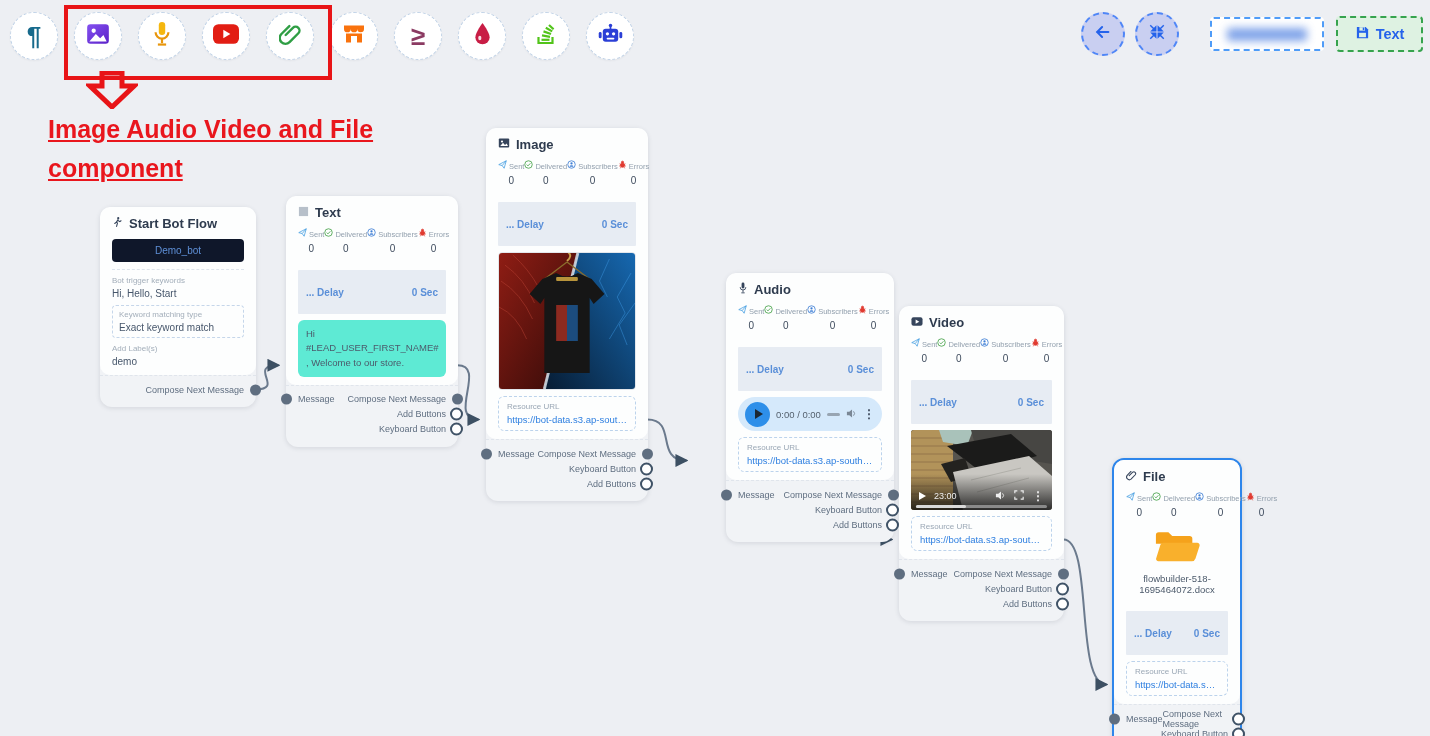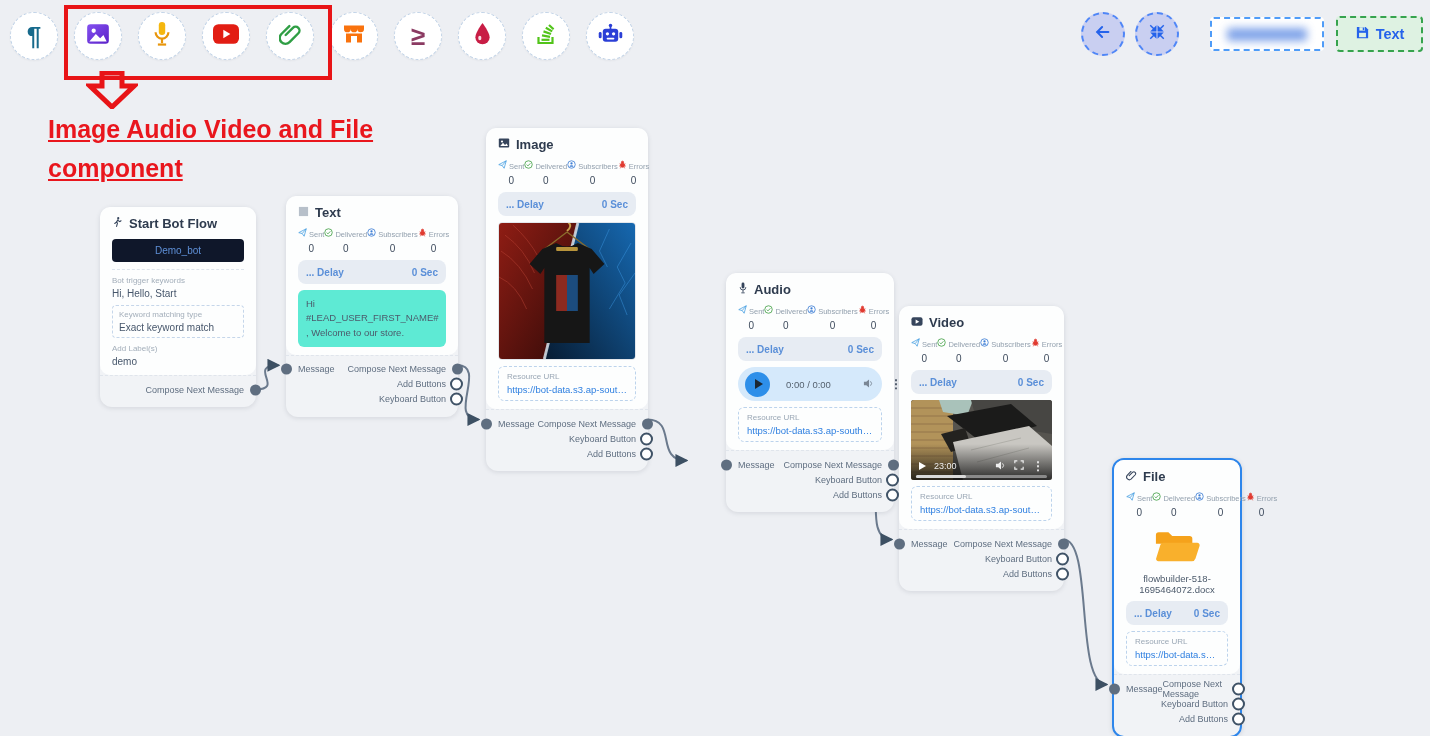--- a/index.html
+++ b/index.html
@@ -34,43 +34,43 @@
   
   .node{position:absolute;border-radius:12px;background:#f1f3f6;z-index:2;
     box-shadow:0 1px 5px rgba(50,60,80,.14);font-size:10px;color:#46566b;box-sizing:border-box;}
   .node.selected{border:2px solid #2e86eb;}
   .node-card{background:#fdfefe;border-radius:10px;padding:8px 12px;position:relative;}
   .nhead{display:flex;align-items:center;gap:6px;font-size:13px;font-weight:bold;color:#2e3b4e;height:16px;}
   .stats{display:flex;justify-content:space-between;margin-top:8px;height:26px;}
   .stat{text-align:center;flex:1;}
   .stat-top{display:flex;align-items:flex-end;justify-content:center;gap:2px;font-size:7.5px;color:#93a0ae;white-space:nowrap;}
   .stat-val{font-size:10px;color:#3e4b5d;margin-top:4px;}
-  .delay{display:flex;justify-content:space-between;align-items:center;background:#e7ecf3;border-radius:8px;
-    height:20px;padding:2px 8px;font-size:10px;color:#5a8fd8;font-weight:bold;margin-top:6px;cursor:pointer;}
+  .delay{display:flex;justify-content:space-between;align-items:center;background:#e7ecf3;border-radius:1px;
+    height:20px;padding:12px 8px;font-size:10px;color:#5a8fd8;font-weight:bold;margin-top:16px;cursor:pointer;}
   .resource{border:1px dashed #bcd3ec;border-radius:6px;padding:5px 8px;margin-top:6px;}
   .resource-label{font-size:8px;color:#9aa7b5;}
   .resource-link{font-size:9.5px;color:#2e7fe0;white-space:nowrap;overflow:hidden;text-overflow:ellipsis;margin-top:3px;cursor:pointer;}
   .bubble{background:#5eead4;border-radius:6px;padding:7px 8px;font-size:9.5px;color:#4c5a6b;line-height:1.5;margin-top:6px;}
   .botpill{background:#0f172a;color:#5e8fd6;text-align:center;border-radius:4px;padding:6px 0;font-size:10px;margin-top:8px;cursor:pointer;}
   .flabel{font-size:8px;color:#a3aeba;margin-top:6px;}
   .fvalue{font-size:10px;color:#46566b;margin-top:3px;}
   .sep{border-top:1px dashed #dde4ec;margin-top:7px;}
   .dashedbox{border:1px dashed #c5d6ea;border-radius:4px;padding:4px 6px;margin-top:6px;}
   .dashedbox .flabel{margin-top:0;}
   .node-footer{padding:6px 12px 10px;position:relative;border-top:1px dashed #e0e5ec;}
   .frow{position:relative;display:flex;align-items:center;justify-content:flex-end;height:15px;font-size:9px;color:#5f6e80;}
   .frow.spread{justify-content:space-between;}
   .h-out{position:absolute;right:-17px;top:50%;transform:translateY(-50%);width:11px;height:11px;border-radius:50%;background:#5f6e80;cursor:pointer;}
   .h-in{position:absolute;left:-17px;top:50%;transform:translateY(-50%);width:11px;height:11px;border-radius:50%;background:#5f6e80;cursor:pointer;}
   .h-hollow{background:#fff;border:2px solid #3f5266;width:9px;height:9px;}
 
   
   .media-img{height:136px;border-radius:4px;margin-top:6px;position:relative;overflow:hidden;border:1px solid #e3e7ec;}
   .media-img svg{display:block;width:100%;height:100%;}
-  .player{display:flex;align-items:center;gap:16px;background:#d5e9fb;border-radius:17px;height:34px;padding:0 7px;margin-top:6px;}
+  .player{display:flex;align-items:center;gap:6px;background:#d5e9fb;border-radius:17px;height:34px;padding:0 7px;margin-top:6px;}
   .playbtn{width:25px;height:25px;border-radius:50%;background:#2e8fe9;display:flex;align-items:center;justify-content:center;flex:none;cursor:pointer;}
   .playtri{width:0;height:0;border-left:8px solid #1b2733;border-top:5px solid transparent;border-bottom:5px solid transparent;margin-left:2px;}
   .ptime{font-size:9.5px;color:#55616e;white-space:nowrap;}
   .pbar{width:24px;height:3px;background:#98a5b2;border-radius:2px;}
   .kebab{color:#3e4b5d;font-weight:bold;font-size:12px;cursor:pointer;}
   .media-video{height:80px;border-radius:3px;margin-top:6px;position:relative;overflow:hidden;background:#56544f;}
   .media-video>svg{display:block;width:100%;height:100%;}
   .vshade{position:absolute;left:0;right:0;bottom:0;height:36px;background:linear-gradient(transparent,rgba(15,15,15,.85));}
   .vctrl{position:absolute;left:0;right:0;bottom:6px;height:16px;display:flex;align-items:center;gap:8px;padding:0 8px;color:#eee;}
   .vtri{width:0;height:0;border-left:7px solid #fff;border-top:4.5px solid transparent;border-bottom:4.5px solid transparent;cursor:pointer;}

